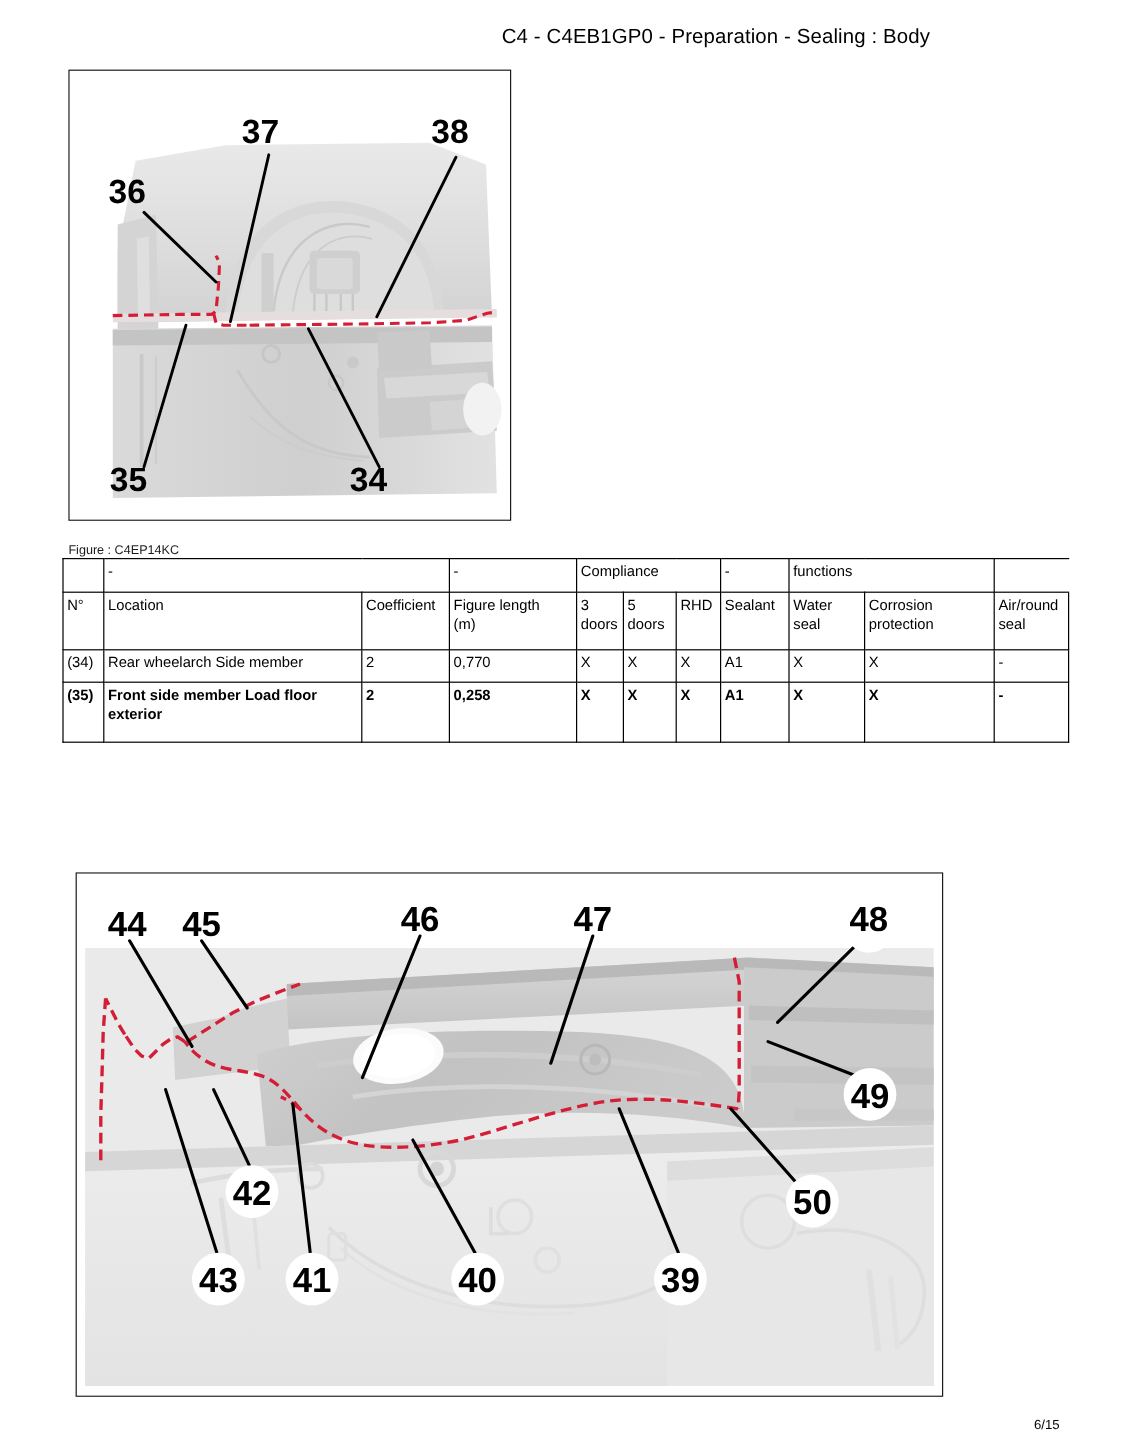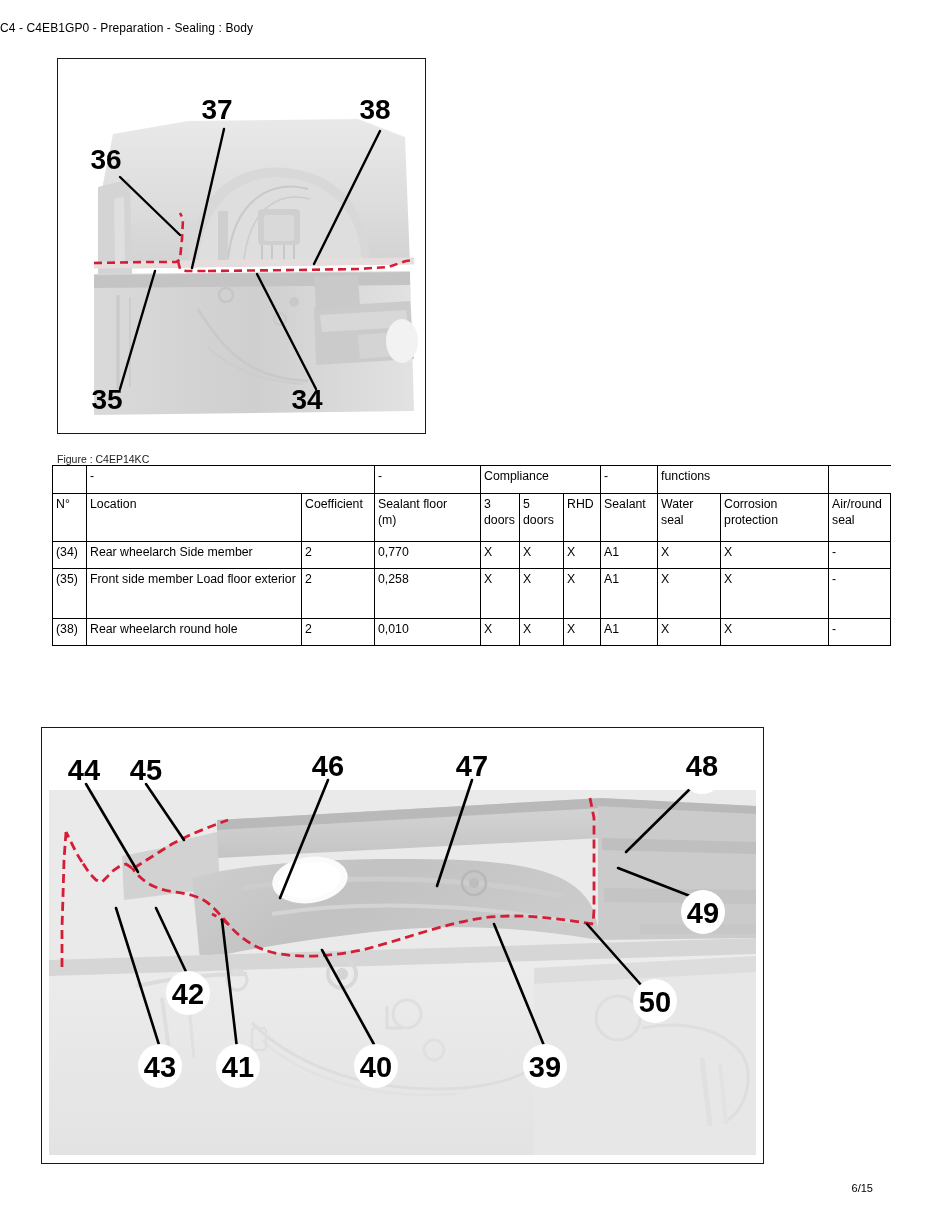--- a/index.html
+++ b/index.html
@@ -15,34 +15,34 @@
     color: #000000;
     overflow: hidden;
   }
 
   
   .page-header {
     position: absolute;
     top: 21px;
     left: 0;
     width: 775px;
-    text-align: left;
-    font-size: 12px;
+    text-align: right;
+    font-size: 17px;
     letter-spacing: 0.1px;
   }
 
   
   .figure-box {
     position: absolute;
     border: 1.4px solid #1a1a1a;
     background: #ffffff;
     overflow: hidden;
   }
   #figure-1 { left: 57px;  top: 58px;  width: 367px; height: 374px; }
-  #figure-2 { left: 41px;  top: 727px; width: 721px; height: 435px; }
+  #figure-2 { left: 63px;  top: 727px; width: 721px; height: 435px; }
 
   .fig-svg { display: block; width: 100%; height: 100%; }
 
   .figure-caption {
     position: absolute;
     left: 57px;
     top: 437px;
     font-size: 10.5px;
     color: #1a1a1a;
     margin-top: 16px;
@@ -64,39 +64,39 @@
     vertical-align: top;
     line-height: 1.32;
     word-wrap: break-word;
   }
   .no-right-border { border-right: 0 !important; }
   .no-left-border  { border-left: 0 !important; }
 
   .r-top td { height: 22px; }
   .r-head td { height: 42px; }
   .r-1line td { height: 21px; }
-  .r-2line td { height: 44px; }
+  .r-2line td { height: 44px; font-weight: bold; }
 
   
   .c-no    { width: 34px; }
   .c-loc   { width: 215px; }
   .c-coef  { width: 73px; }
   .c-len   { width: 106px; }
   .c-3d    { width: 39px; }
   .c-5d    { width: 44px; }
   .c-rhd   { width: 37px; }
   .c-prod  { width: 57px; }
   .c-water { width: 63px; }
   .c-corr  { width: 108px; }
   .c-air   { width: 62px; }
 
   
   .page-footer {
     position: absolute;
-    right: 62px;
+    right: 52px;
     bottom: 16px;
     font-size: 11px;
   }
 </style>
 </head>
 <body>
 
 <div class="page-header">C4 - C4EB1GP0 - Preparation - Sealing : Body</div>
 
 <div class="figure-box" id="figure-1">
@@ -202,21 +202,21 @@
       <td colspan="3">Compliance</td>
       <td>-</td>
       <td colspan="2">functions</td>
       <td class="no-right-border no-left-border"></td>
     </tr>
 
     <tr class="r-head">
       <td>N°</td>
       <td>Location</td>
       <td>Coefficient</td>
-      <td><span>Sealant floor</span><br><span>(m)</span></td>
+      <td><span>Figure length</span><br><span>(m)</span></td>
       <td><span>3</span><br><span>doors</span></td>
       <td><span>5</span><br><span>doors</span></td>
       <td>RHD</td>
       <td>Sealant</td>
       <td><span>Water</span><br><span>seal</span></td>
       <td><span>Corrosion</span><br><span>protection</span></td>
       <td><span>Air/round</span><br><span>seal</span></td>
     </tr>
 
     <tr class="r-1line">
@@ -242,33 +242,20 @@
       <td>X</td>
       <td>X</td>
       <td>A1</td>
       <td>X</td>
       <td>X</td>
       <td>-</td>
     </tr>
 
 
 
-    <tr class="r-1line">
-      <td>(38)</td>
-      <td>Rear wheelarch round hole</td>
-      <td>2</td>
-      <td>0,010</td>
-      <td>X</td>
-      <td>X</td>
-      <td>X</td>
-      <td>A1</td>
-      <td>X</td>
-      <td>X</td>
-      <td>-</td>
-    </tr>
   </tbody>
 </table>
 
 <div class="figure-box" id="figure-2">
   <svg class="fig-svg" viewBox="0 0 721 435" xmlns="http://www.w3.org/2000/svg">
     <defs>
       <linearGradient id="g2a" x1="0" y1="0" x2="0" y2="1">
         <stop offset="0%" stop-color="#d6d6d6"></stop>
         <stop offset="100%" stop-color="#c4c4c4"></stop>
       </linearGradient>

